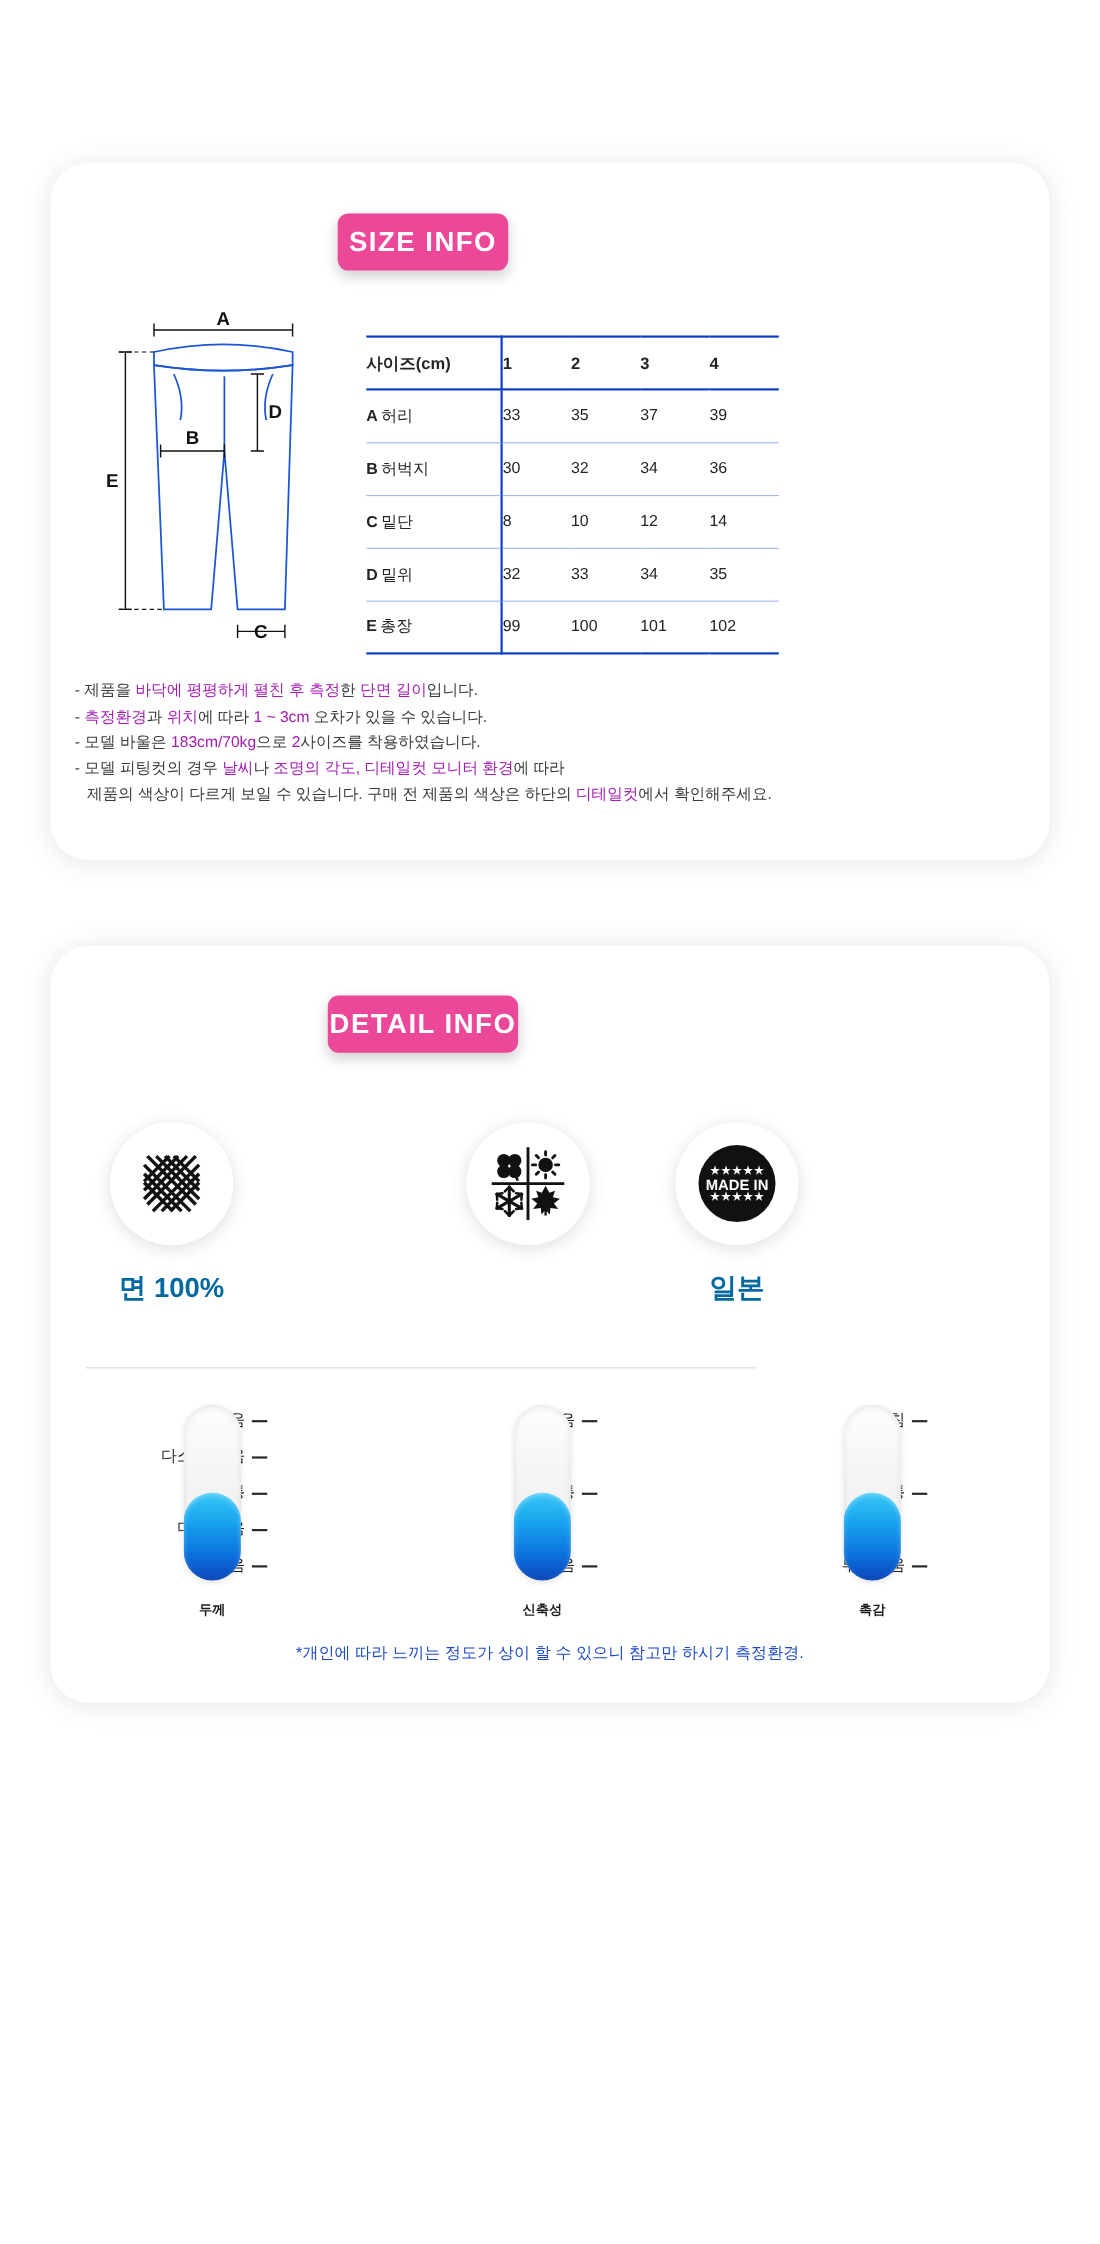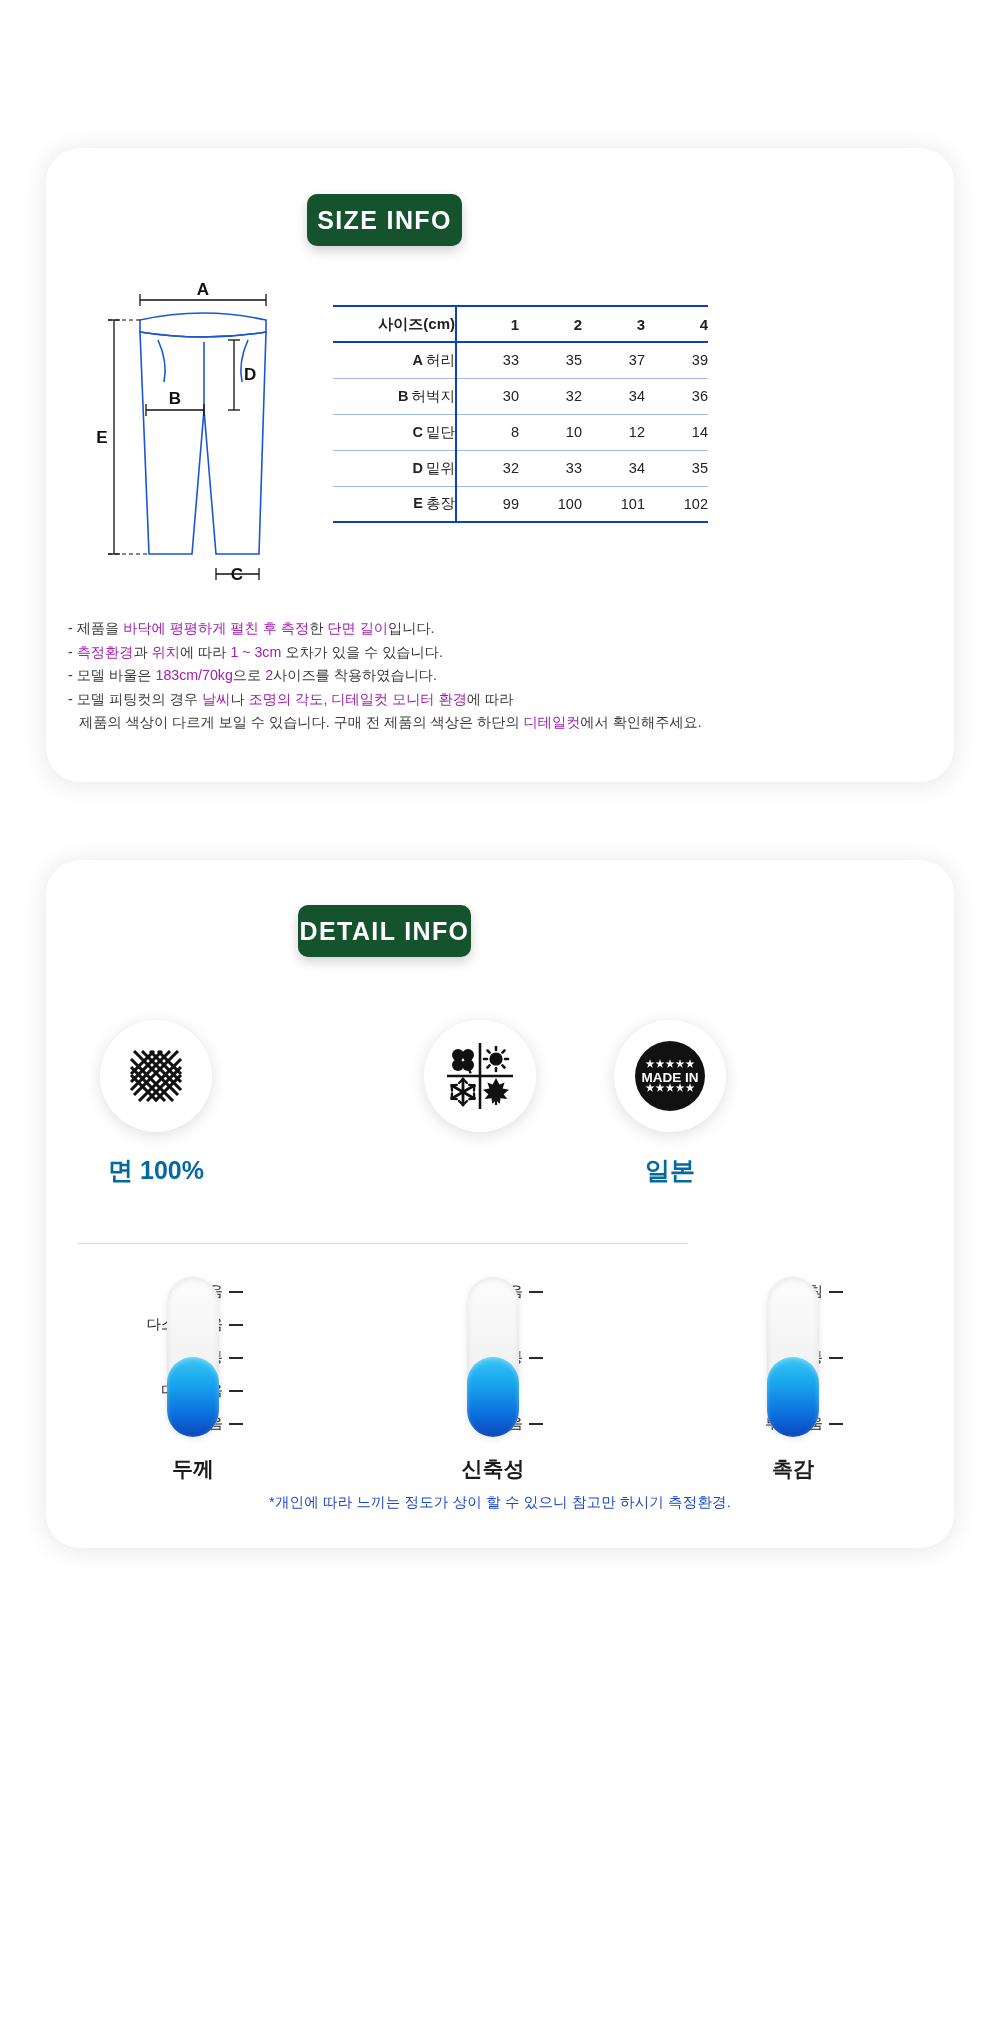--- a/index.html
+++ b/index.html
@@ -21,21 +21,21 @@
     background: #ffffff;
     border-radius: 34px;
     box-shadow: 0 2px 26px rgba(0,0,0,0.10);
   }
   #size-card   { left: 46px; top: 148px;  width: 908px; height: 634px; }
   #detail-card { left: 46px; top: 860px;  width: 908px; height: 688px; }
 
   
   .badge {
     position: absolute;
-    background: #14532d;
+    background: #ec4899;
     color: #ffffff;
     font-weight: bold;
     letter-spacing: 0.055em;
     border-radius: 10px;
     display: flex;
     align-items: center;
     justify-content: center;
     box-shadow: 0 5px 12px rgba(0,0,0,0.18);
     font-size: 25px;
   }
@@ -48,23 +48,23 @@
   
   #size-table {
     position: absolute;
     left: 333px;
     top: 305px;
     width: 375px;
     border-collapse: collapse;
     font-size: 14.5px;
   }
   #size-table th, #size-table td {
-    text-align: right;
+    text-align: left;
     padding: 0;
-    height: 36px;
+    height: 48px;
     vertical-align: middle;
     font-weight: normal;
     color: #232323;
   }
   #size-table thead th {
     font-weight: bold;
     font-size: 15px;
     border-top: 2.2px solid #0b3fc4;
     border-bottom: 2.2px solid #0b3fc4;
   }
@@ -125,21 +125,21 @@
     overflow: hidden;
   }
   .fill {
     position: absolute; left: 0; bottom: 0; width: 100%;
     border-radius: 26px;
     background: linear-gradient(180deg,#39c6f5 0%,#19a6ef 32%,#0b6fdc 72%,#0b46ba 100%);
     box-shadow: inset 0 2px 5px rgba(255,255,255,0.35);
   }
   .gauge-title {
     position: absolute; left: 88px; top: 178px; width: 100px;
-    text-align: center; font-size: 21px; font-weight: bold; color: #1b1b1b;
+    text-align: center; font-size: 12px; font-weight: bold; color: #1b1b1b;
   }
 
   #bottom-note {
     position: absolute; left: 0; top: 1493px; width: 1000px;
     text-align: center; font-size: 14.5px; color: #1b48c9;
     letter-spacing: 0.01em;
   }
 
   .sq { fill: none; stroke: #1b56d6; stroke-width: 1.6px; }
   .dim { stroke: #111; stroke-width: 1.3px; }

